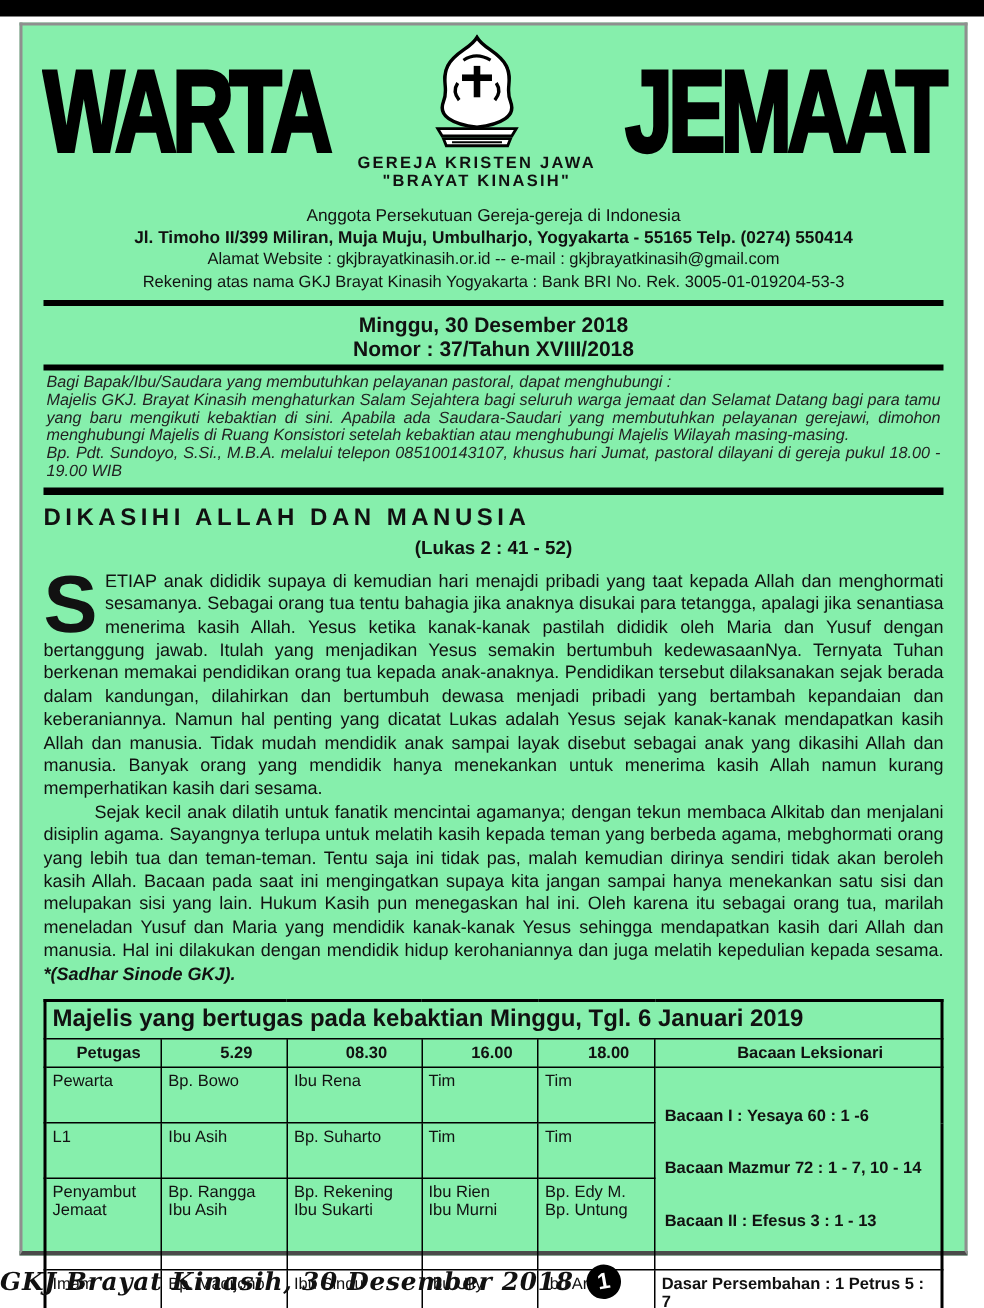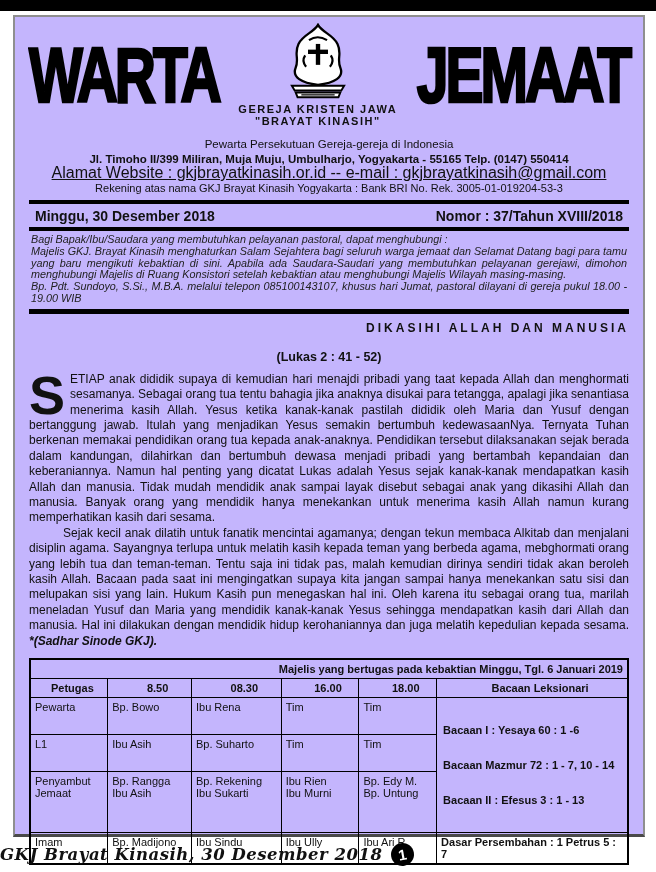--- a/index.html
+++ b/index.html
@@ -6,68 +6,68 @@
   html,body { background:#e8e8e8; }
   .page {
     position:relative; width:656px; height:872px; background:#ffffff;
     font-family:"Liberation Sans", sans-serif; color:#111; overflow:hidden;
     margin:0 auto;
   }
   .topbar { position:absolute; top:0; left:0; right:0; height:11px; background:#000; }
   .frame {
     position:absolute; left:13px; right:11px; top:15px; height:822px;
     border:2px solid #8f8f8f; border-bottom:3px solid #4a4a4a;
-    background:#c4b5fd; padding:6px 14px 0 14px;
+    background:#86efac; padding:6px 14px 0 14px;
   }
   
   .masthead { display:flex; justify-content:space-between; align-items:flex-start; }
   .mast-word {
     font-weight:bold; font-size:57px; letter-spacing:-3px; color:#000;
     transform:scaleY(1.35); transform-origin:top; margin-top:14px; line-height:1;
     -webkit-text-stroke:2px #000;
   }
   .mast-center { display:flex; flex-direction:column; align-items:center; width:190px; }
   .logo { width:72px; height:78px; }
   .church-name { font-weight:bold; font-size:11px; letter-spacing:1.5px; margin-top:2px; white-space:nowrap; }
   .church-subname { font-weight:bold; font-size:11px; letter-spacing:1.5px; white-space:nowrap; }
   .contact { text-align:center; margin-top:10px; line-height:14.5px; }
   .contact .c1 { font-size:11.5px; }
   .contact .c2 { font-size:11.5px; font-weight:bold; }
-  .contact .c3 { font-size:16px;text-decoration:underline; }
+  .contact .c3 { font-size:11px; }
   .contact .c4 { font-size:11px; }
   
   .rule { height:4px; background:#000; }
   .rule.r1 { margin-top:5px; }
   .rule.r3 { height:5px; }
   
   .issue-row {
-    display:flex; justify-content:space-between; align-items:center;
-    font-weight:bold; font-size:14px; padding:4px 6px 3px 6px;
+    display:flex; align-items:center;
+    font-weight:bold; font-size:14px; padding:4px 6px 3px 6px;flex-direction:column;
   }
   
   .notice { font-style:italic; font-size:10.8px; line-height:11.8px; text-align:justify; padding:3px 2px 4px 2px; color:#222; }
   .notice p { margin:0; }
   
-  .art-title { text-align:right; font-weight:bold; font-size:12px; letter-spacing:3px; margin-top:7px; }
-  .art-subtitle { text-align:center; font-weight:bold; font-size:12.5px; margin-top:15px; }
+  .art-title { text-align:left; font-weight:bold; font-size:16px; letter-spacing:3px; margin-top:7px; }
+  .art-subtitle { text-align:center; font-weight:bold; font-size:12.5px; margin-top:3px; }
   .body-text { font-size:12px; line-height:15.4px; text-align:justify; margin-top:8px; }
   .dropcap {
     float:left; font-size:54px; line-height:42px; font-weight:bold;
     padding:2px 5px 0 0; font-family:"Liberation Sans", sans-serif;
   }
   .para2 { margin-top:0; }
   .para2 .indent { display:inline-block; width:34px; }
   .credit { font-weight:bold; font-style:italic; }
   
   table.schedule {
     width:100%; border-collapse:collapse; margin-top:9px;
     border:2px solid #000; font-size:11px;
   }
   table.schedule td { border:1.5px solid #000; padding:3px 4px; vertical-align:top; }
-  td.t-title { text-align:right; font-weight:bold; font-size:11px; padding:3px 2px; }
+  td.t-title { text-align:left; font-weight:bold; font-size:16px; padding:3px 2px; }
   tr.t-head td { font-weight:bold;padding-left:20px; }
   tr.t-head td.tc { text-align:center; }
   td.readings { font-weight:bold; font-size:11px; vertical-align:middle; }
   td.readings div { margin:23px 2px; }
   td.offering { font-weight:bold; vertical-align:middle; }
   .cell-line { display:block; }
   
   .footer {
     position:absolute; left:0; right:14px; top:843px;
     display:flex; align-items:center; gap:9px;
@@ -105,22 +105,22 @@
           <path d="M14,73 h47 l-2,5 h-43 Z" fill="#fff" stroke="#000" stroke-width="2"></path>
           <line x1="20" y1="75.5" x2="55" y2="75.5" stroke="#000" stroke-width="1.4"></line>
         </svg>
         <div class="church-name">GEREJA KRISTEN JAWA</div>
         <div class="church-subname">"BRAYAT KINASIH"</div>
       </div>
       <div class="mast-word">JEMAAT</div>
     </div>
 
     <div class="contact">
-      <div class="c1">Pewarta Persekutuan Gereja-gereja di Indonesia</div>
-      <div class="c2">Jl. Timoho II/399 Miliran, Muja Muju, Umbulharjo, Yogyakarta - 55165  Telp. (0147) 550414</div>
+      <div class="c1">Anggota Persekutuan Gereja-gereja di Indonesia</div>
+      <div class="c2">Jl. Timoho II/399 Miliran, Muja Muju, Umbulharjo, Yogyakarta - 55165  Telp. (0274) 550414</div>
       <div class="c3">Alamat Website : gkjbrayatkinasih.or.id  --  e-mail : gkjbrayatkinasih@gmail.com</div>
       <div class="c4">Rekening atas nama GKJ Brayat Kinasih Yogyakarta : Bank BRI No. Rek. 3005-01-019204-53-3</div>
     </div>
 
     <div class="rule r1"></div>
 
     <div class="issue-row">
       <span>Minggu, 30 Desember 2018</span>
       <span>Nomor :  37/Tahun XVIII/2018</span>
     </div>
@@ -146,21 +146,21 @@
       <span class="indent"></span><span>Sejak kecil anak dilatih untuk fanatik mencintai agamanya; dengan tekun membaca Alkitab dan menjalani disiplin agama. Sayangnya terlupa untuk melatih kasih kepada teman yang berbeda agama, mebghormati orang yang lebih tua dan teman-teman. Tentu saja ini tidak pas, malah kemudian dirinya sendiri tidak akan beroleh kasih Allah. Bacaan pada saat ini mengingatkan supaya kita jangan sampai hanya menekankan satu sisi dan melupakan sisi yang lain. Hukum Kasih pun menegaskan hal ini. Oleh karena itu sebagai orang tua, marilah meneladan Yusuf dan Maria yang mendidik kanak-kanak Yesus sehingga mendapatkan kasih dari Allah dan manusia. Hal ini dilakukan dengan mendidik hidup kerohaniannya dan juga melatih kepedulian kepada sesama. </span><span class="credit">*(Sadhar Sinode GKJ).</span>
     </div>
 
     <table class="schedule">
       <tbody>
           <tr>
         <td class="t-title" colspan="6">Majelis yang bertugas pada kebaktian Minggu, Tgl. 6 Januari 2019</td>
       </tr>
       <tr class="t-head">
         <td style="width:13%">Petugas</td>
-        <td class="tc" style="width:14%">8.50</td>
+        <td class="tc" style="width:14%">5.29</td>
         <td class="tc" style="width:15%">08.30</td>
         <td class="tc" style="width:13%">16.00</td>
         <td class="tc" style="width:13%">18.00</td>
         <td class="tc" style="width:32%">Bacaan Leksionari</td>
       </tr>
       <tr>
         <td>Pewarta</td>
         <td>Bp. Bowo</td>
         <td>Ibu Rena</td>
         <td>Tim</td>

